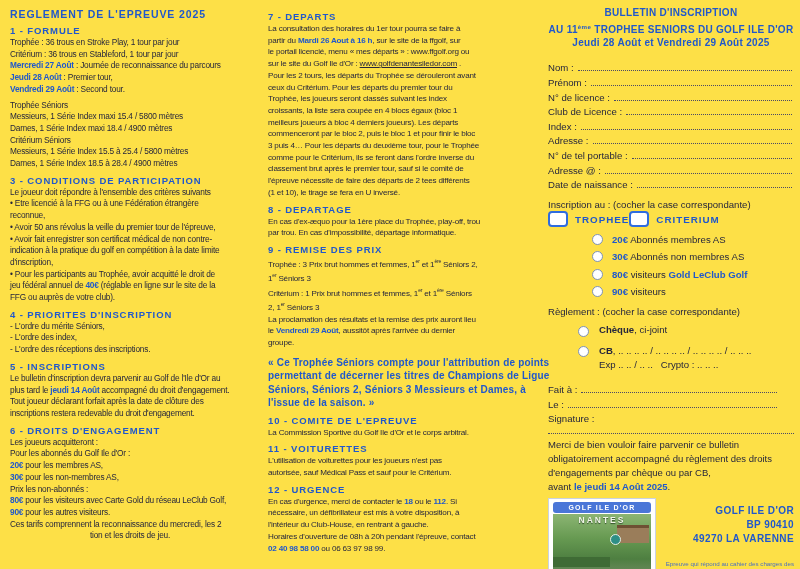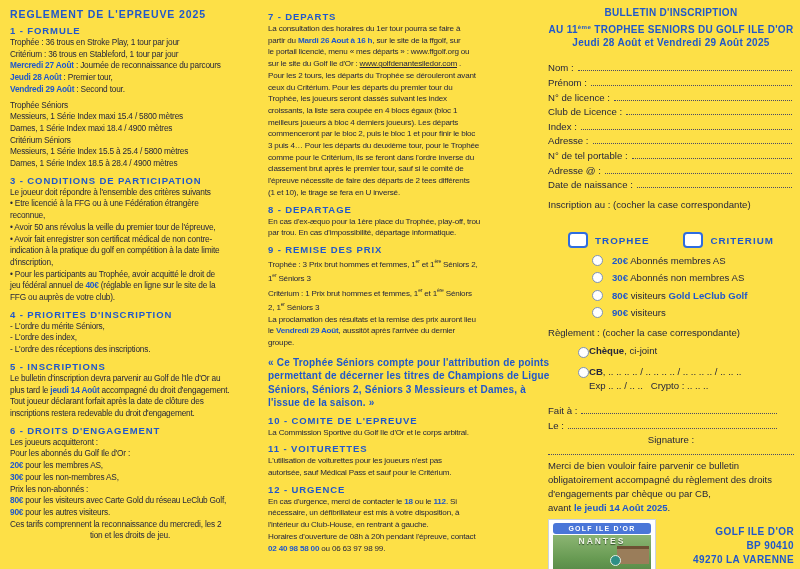--- a/index.html
+++ b/index.html
@@ -31,32 +31,32 @@
   .s-u{text-decoration:underline;}
 
   
   .b-header{color:var(--blue);font-weight:bold;text-align:center;}
   .b-header .line{font-size:10px;line-height:13.5px;letter-spacing:0.3px;white-space:nowrap;}
   .fields{margin-top:9px;}
   .field-row{display:flex;align-items:flex-end;height:14.6px;font-size:9.6px;}
   .field-row .flabel{white-space:nowrap;}
   .dots{flex:1;border-bottom:1.4px dotted #4a4a66;margin:0 2px 2px 4px;height:8px;}
   .insc-label,.reg-label{margin-top:9px;font-size:9.6px;}
-  .cbx-row{display:flex;gap:34px;justify-content:center;margin-top:22px;align-items:center;}
+  .cbx-row{display:flex;justify-content:flex-start;margin-top:1px;align-items:center;}
   .cbx-item{display:flex;gap:7px;align-items:center;}
   .cbx{width:16px;height:12px;border:2px solid #2e6ce0;border-radius:4px;background:#fff;}
   .cbx-label{color:var(--blue);font-weight:bold;font-size:9.8px;letter-spacing:1px;}
   .fee-row{display:flex;align-items:center;gap:9px;margin:6.5px 0 0 44px;font-size:9.6px;}
   .radio{width:9px;height:9px;border:1.5px solid #7f92b5;border-radius:50%;background:#fff;flex:0 0 auto;}
-  .pay-row{display:flex;gap:0;margin:7px 0 0 30px;font-size:9.6px;align-items:flex-start;}
+  .pay-row{display:flex;gap:10px;margin:7px 0 0 30px;font-size:9.6px;align-items:flex-start;}
   .pay-row .radio{margin-top:2px;}
   .pay-body .line{white-space:pre;line-height:14px;}
   .sig-block{margin-top:7px;}
   .sig-row{display:flex;align-items:flex-end;height:15.5px;font-size:9.6px;width:94%;}
-  .sig-label{font-size:9.6px;margin-top:3px;text-align:center;}
+  .sig-label{font-size:9.6px;margin-top:3px;}
   .dotsep{border-bottom:1.2px dotted #4a4a66;margin-top:9px;}
   .note{margin-top:4px;}
   .note .line{font-size:9.5px;line-height:14px;white-space:nowrap;}
 
   .bottom-row{display:flex;margin-top:4px;justify-content:space-between;}
   
   .poster{width:108px;height:94px;border:1px solid #c9d2e2;background:#fff;box-sizing:border-box;position:relative;flex:0 0 auto;}
   .poster-banner{margin:3px 4px 0;background:#4a76d8;border-radius:3px;color:#fff;font-size:7px;font-weight:bold;text-align:center;letter-spacing:1.2px;padding:2px 0;white-space:nowrap;}
   .poster-photo{margin:1px 4px 0;height:60px;background:linear-gradient(180deg,#8cb573 0%,#679a52 40%,#4e7f41 75%,#6b8a5d 100%);position:relative;overflow:hidden;}
   .poster-overlay{position:absolute;top:1px;left:0;right:0;text-align:center;color:#f2f5ea;font-weight:bold;font-size:8.5px;letter-spacing:2px;text-shadow:0 1px 1px #33502c;}

